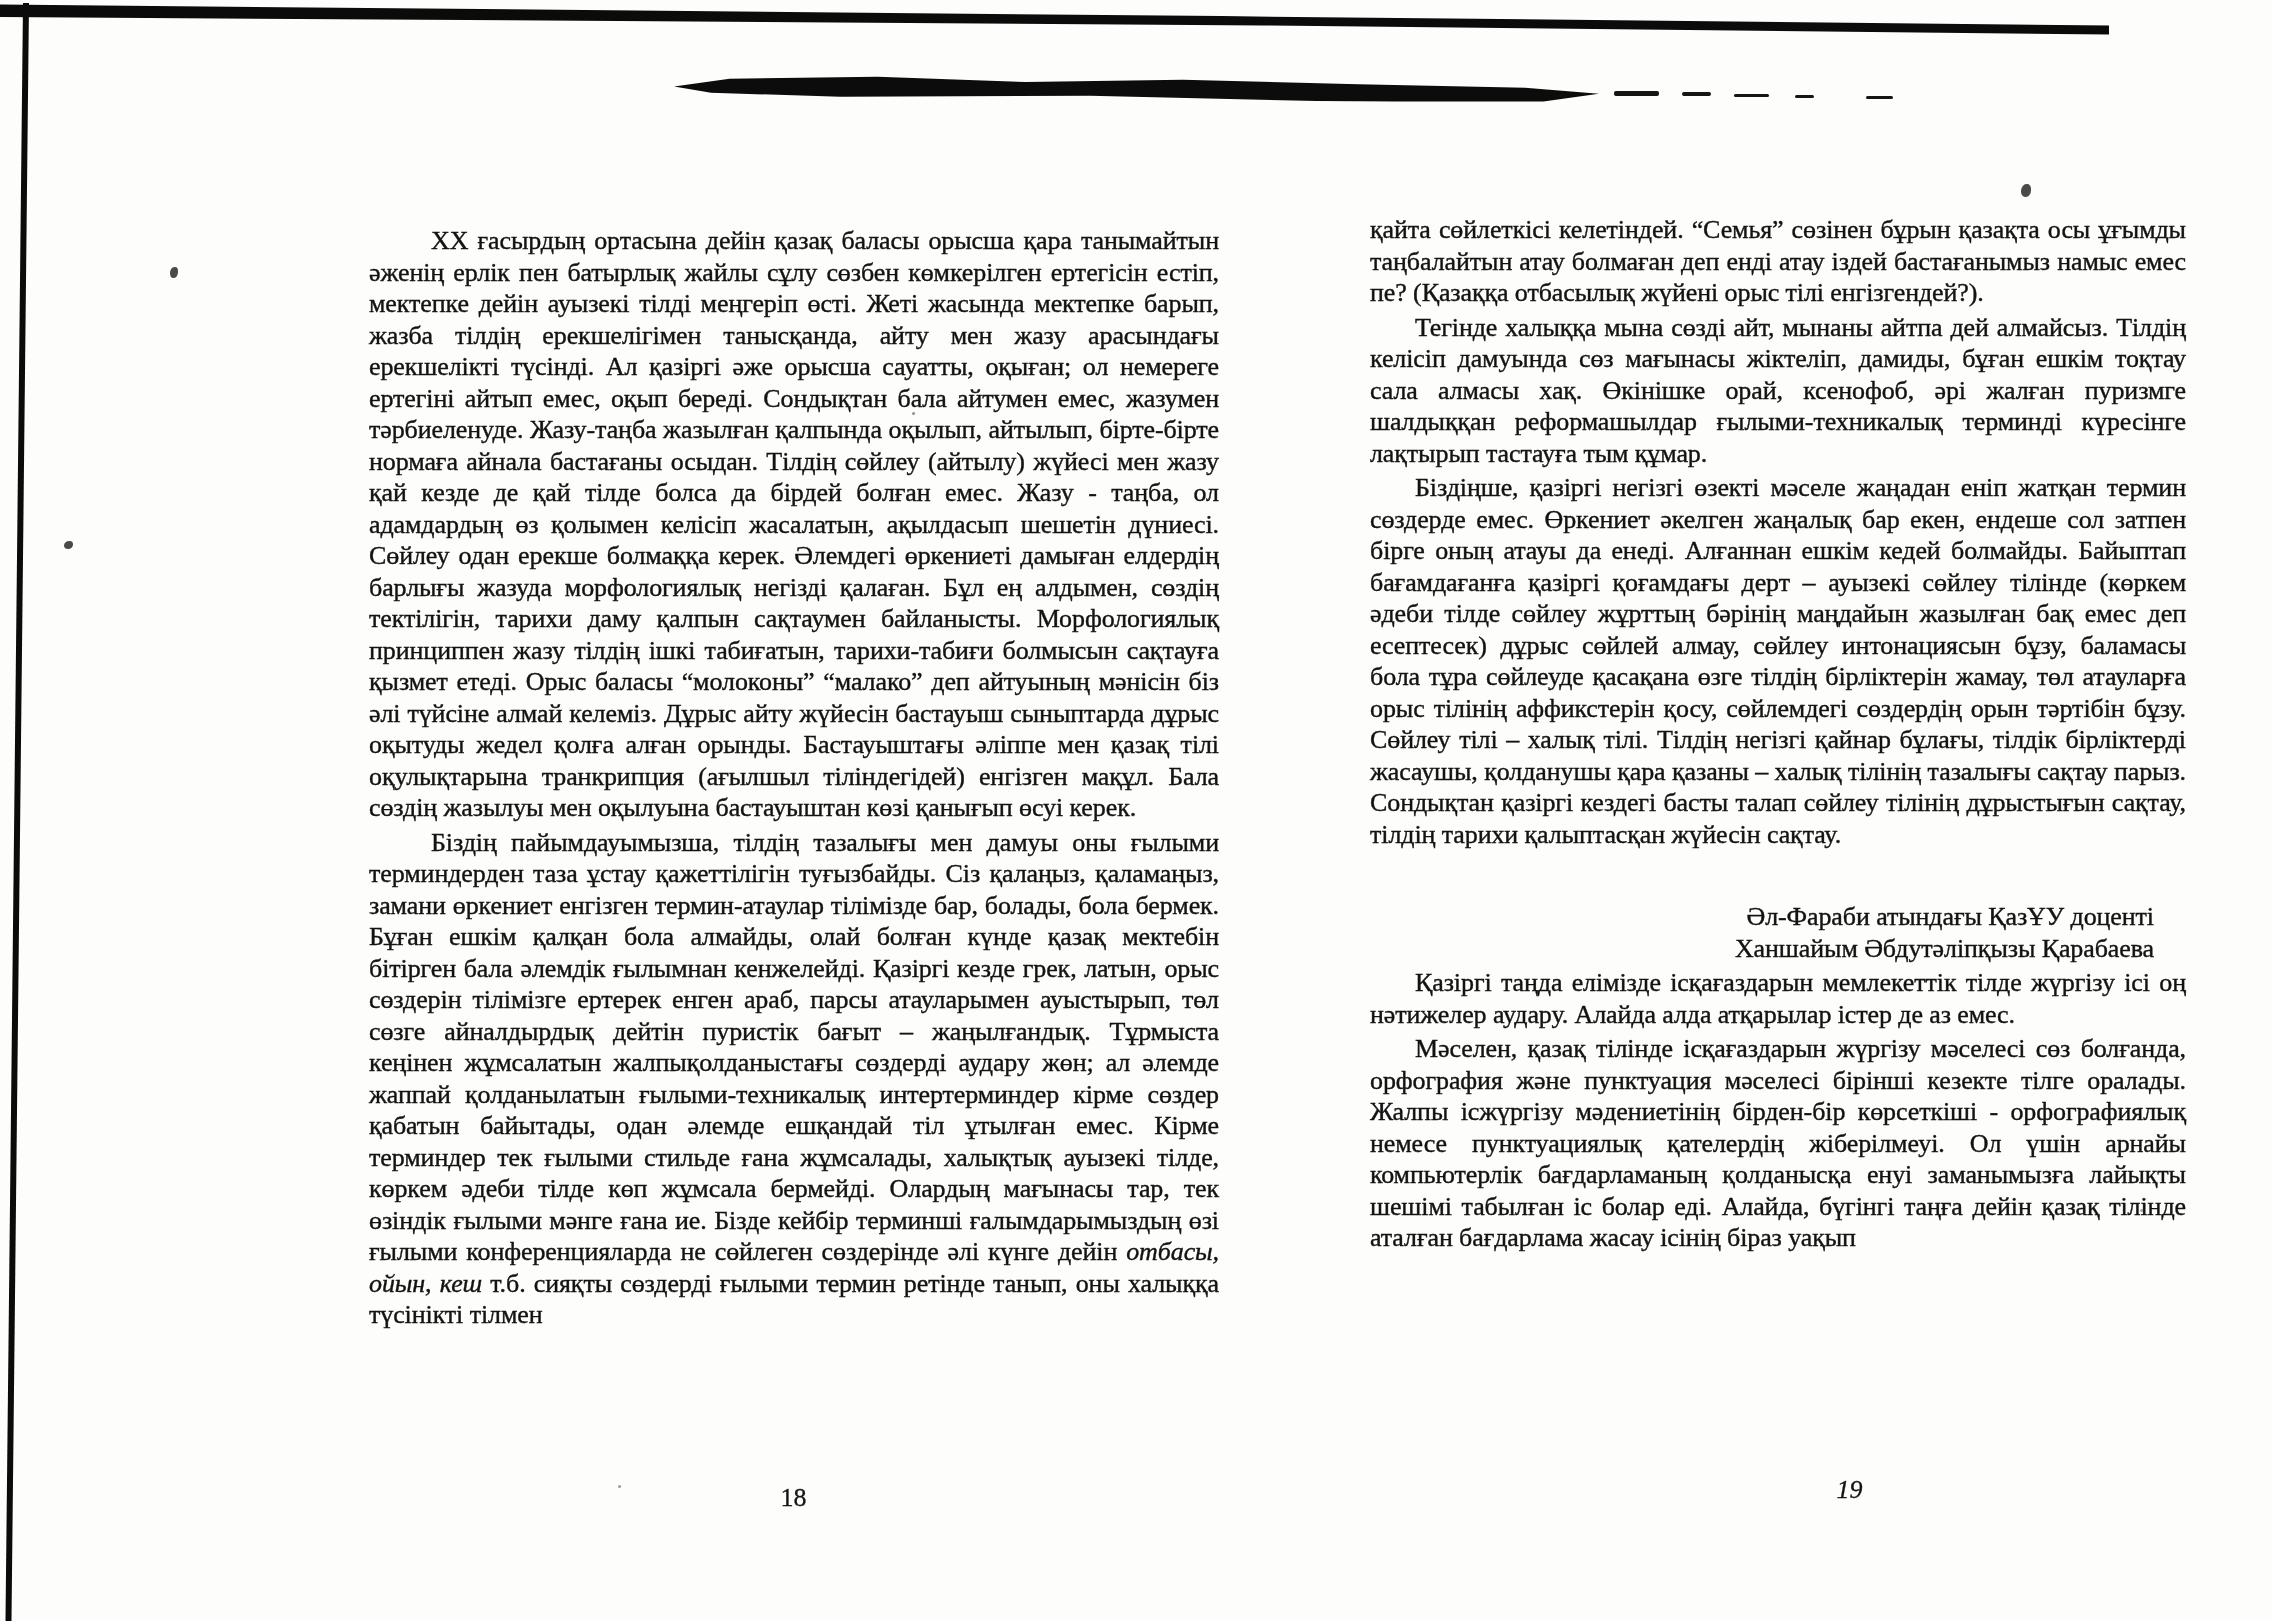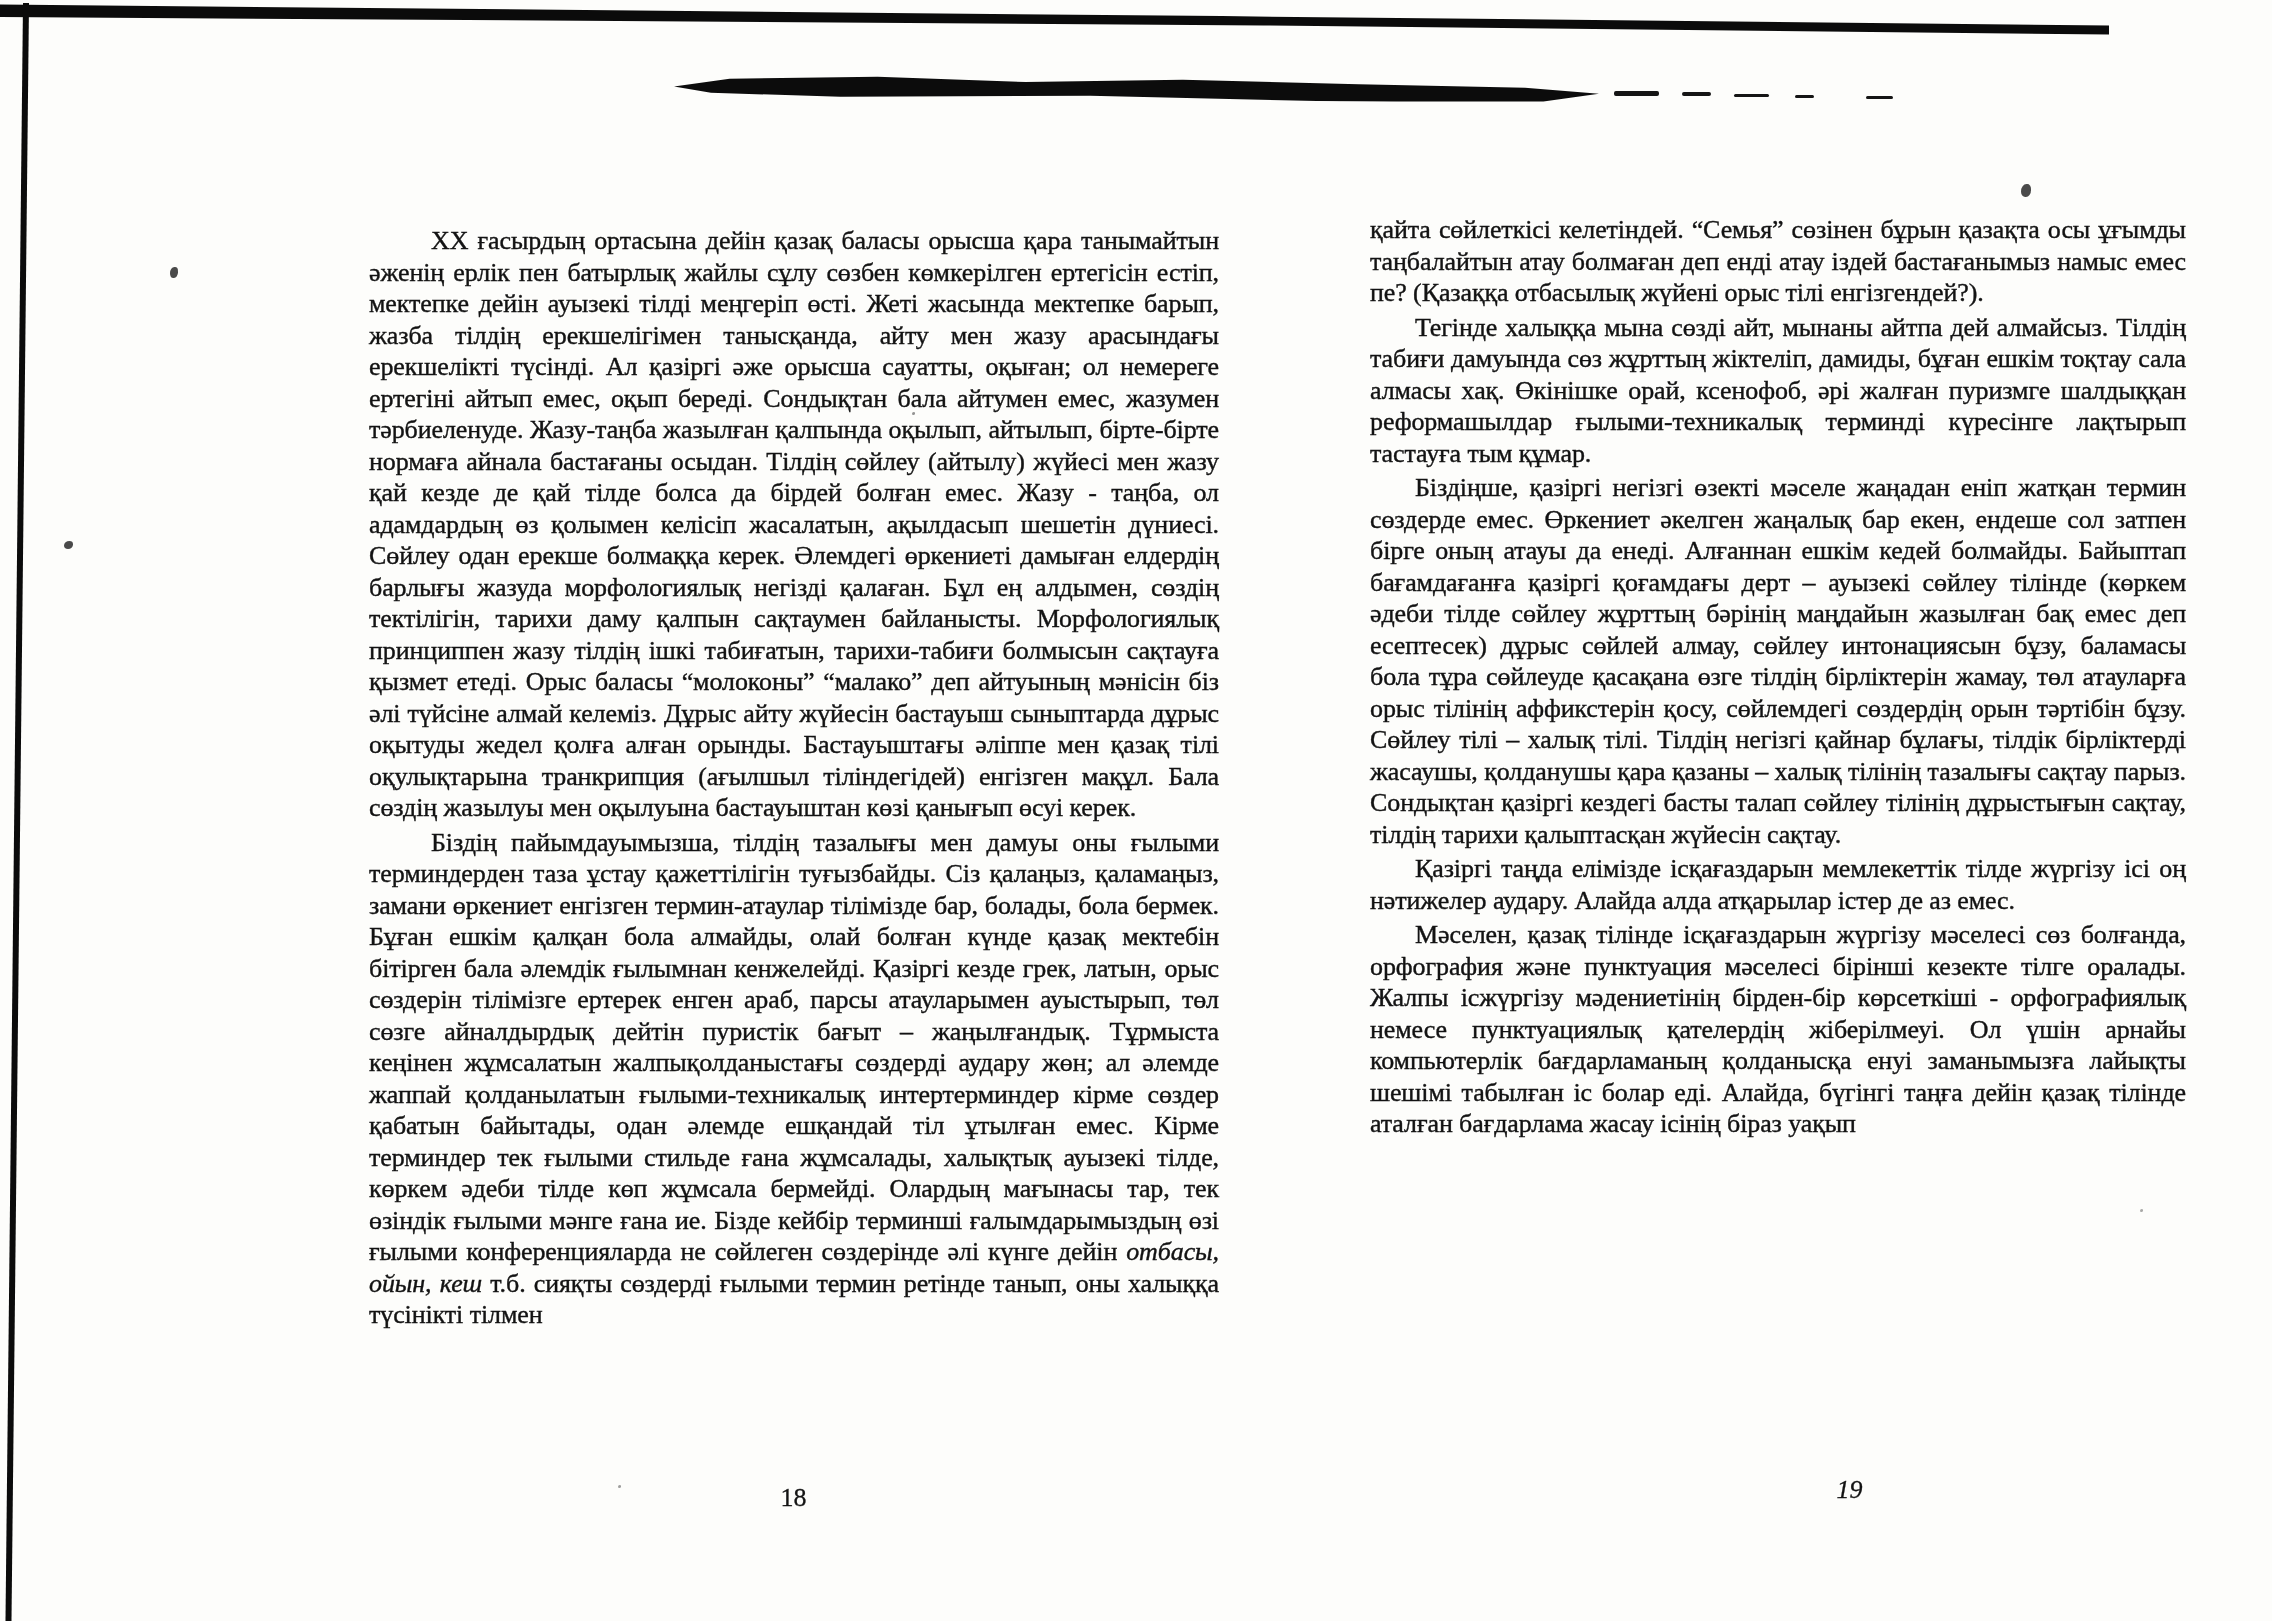--- a/index.html
+++ b/index.html
@@ -77,21 +77,25 @@
   <div class="speck" style="left:2140px;top:1209px;width:3.2px;height:3.2px;opacity:.4;"></div>
 
   <div class="col col-left">
     <p class="indent-lg">XX ғасырдың ортасына дейін қазақ баласы орысша қара танымайтын әженің ерлік пен батырлық жайлы сұлу сөзбен көмкерілген ертегісін естіп, мектепке дейін ауызекі тілді меңгеріп өсті. Жеті жасында мектепке барып, жазба тілдің ерекшелігімен танысқанда, айту мен жазу арасындағы ерекшелікті түсінді. Ал қазіргі әже орысша сауатты, оқыған; ол немереге ертегіні айтып емес, оқып береді. Сондықтан бала айтумен емес, жазумен тәрбиеленуде. Жазу-таңба жазылған қалпында оқылып, айтылып, бірте-бірте нормаға айнала бастағаны осыдан. Тілдің сөйлеу (айтылу) жүйесі мен жазу қай кезде де қай тілде болса да бірдей болған емес. Жазу - таңба, ол адамдардың өз қолымен келісіп жасалатын, ақылдасып шешетін дүниесі. Сөйлеу одан ерекше болмаққа керек. Әлемдегі өркениеті дамыған елдердің барлығы жазуда морфологиялық негізді қалаған. Бұл ең алдымен, сөздің тектілігін, тарихи даму қалпын сақтаумен байланысты. Морфологиялық принциппен жазу тілдің ішкі табиғатын, тарихи-табиғи болмысын сақтауға қызмет етеді. Орыс баласы “молоконы” “малако” деп айтуының мәнісін біз әлі түйсіне алмай келеміз. Дұрыс айту жүйесін бастауыш сыныптарда дұрыс оқытуды жедел қолға алған орынды. Бастауыштағы әліппе мен қазақ тілі оқулықтарына транкрипция (ағылшыл тіліндегідей) енгізген мақұл. Бала сөздің жазылуы мен оқылуына бастауыштан көзі қанығып өсуі керек.</p>
     <p class="indent-lg"><span>Біздің пайымдауымызша, тілдің тазалығы мен дамуы оны ғылыми терминдерден таза ұстау қажеттілігін туғызбайды. Сіз қалаңыз, қаламаңыз, замани өркениет енгізген термин-атаулар тілімізде бар, болады, бола бермек. Бұған ешкім қалқан бола алмайды, олай болған күнде қазақ мектебін бітірген бала әлемдік ғылымнан кенжелейді. Қазіргі кезде грек, латын, орыс сөздерін тілімізге ертерек енген араб, парсы атауларымен ауыстырып, төл сөзге айналдырдық дейтін пуристік бағыт – жаңылғандық. Тұрмыста кеңінен жұмсалатын жалпықолданыстағы сөздерді аудару жөн; ал әлемде жаппай қолданылатын ғылыми-техникалық интертерминдер кірме сөздер қабатын байытады, одан әлемде ешқандай тіл ұтылған емес. Кірме терминдер тек ғылыми стильде ғана жұмсалады, халықтық ауызекі тілде, көркем әдеби тілде көп жұмсала бермейді. Олардың мағынасы тар, тек өзіндік ғылыми мәнге ғана ие. Бізде кейбір терминші ғалымдарымыздың өзі ғылыми конференцияларда не сөйлеген сөздерінде әлі күнге дейін </span><i>отбасы, ойын, кеш</i><span> т.б. сияқты сөздерді ғылыми термин ретінде танып, оны халыққа түсінікті тілмен</span></p>
   </div>
   <div class="page-num page-num-left">18</div>
 
   <div class="col col-right">
     <p>қайта сөйлеткісі келетіндей. “Семья” сөзінен бұрын қазақта осы ұғымды таңбалайтын атау болмаған деп енді атау іздей бастағанымыз намыс емес пе? (Қазаққа отбасылық жүйені орыс тілі енгізгендей?).</p>
-    <p class="indent-sm">Тегінде халыққа мына сөзді айт, мынаны айтпа дей алмайсыз. Тілдің табиғи дамуында сөз жұрттың жіктеліп, дамиды, бұған ешкім тоқтау сала алмасы хақ. Өкінішке орай, ксенофоб, әрі жалған пуризмге шалдыққан реформашылдар ғылыми-техникалық терминді күресінге лақтырып тастауға тым құмар.</p>
+    <p class="indent-sm">Тегінде халыққа мына сөзді айт, мынаны айтпа дей алмайсыз. Тілдің келісіп дамуында сөз мағынасы жіктеліп, дамиды, бұған ешкім тоқтау сала алмасы хақ. Өкінішке орай, ксенофоб, әрі жалған пуризмге шалдыққан реформашылдар ғылыми-техникалық терминді күресінге лақтырып тастауға тым құмар.</p>
     <p class="indent-sm">Біздіңше, қазіргі негізгі өзекті мәселе жаңадан еніп жатқан термин сөздерде емес. Өркениет әкелген жаңалық бар екен, ендеше сол затпен бірге оның атауы да енеді. Алғаннан ешкім кедей болмайды. Байыптап бағамдағанға қазіргі қоғамдағы дерт – ауызекі сөйлеу тілінде (көркем әдеби тілде сөйлеу жұрттың бәрінің маңдайын жазылған бақ емес деп есептесек) дұрыс сөйлей алмау, сөйлеу интонациясын бұзу, баламасы бола тұра сөйлеуде қасақана өзге тілдің бірліктерін жамау, төл атауларға орыс тілінің аффикстерін қосу, сөйлемдегі сөздердің орын тәртібін бұзу. Сөйлеу тілі – халық тілі. Тілдің негізгі қайнар бұлағы, тілдік бірліктерді жасаушы, қолданушы қара қазаны – халық тілінің тазалығы сақтау парыз. Сондықтан қазіргі кездегі басты талап сөйлеу тілінің дұрыстығын сақтау, тілдің тарихи қалыптасқан жүйесін сақтау.</p>
+    <div class="signature">
+      <div>Әл-Фараби атындағы ҚазҰУ доценті</div>
+      <div>Ханшайым Әбдутәліпқызы Қарабаева</div>
+    </div>
     <p class="indent-sm after-title">Қазіргі таңда елімізде ісқағаздарын мемлекеттік тілде жүргізу ісі оң нәтижелер аудару. Алайда алда атқарылар істер де аз емес.</p>
     <p class="indent-sm">Мәселен, қазақ тілінде ісқағаздарын жүргізу мәселесі сөз болғанда, орфография және пунктуация мәселесі бірінші кезекте тілге оралады. Жалпы ісжүргізу мәдениетінің бірден-бір көрсеткіші - орфографиялық немесе пунктуациялық қателердің жіберілмеуі. Ол үшін арнайы компьютерлік бағдарламаның қолданысқа енуі заманымызға лайықты шешімі табылған іс болар еді. Алайда, бүгінгі таңға дейін қазақ тілінде аталған бағдарлама жасау ісінің біраз уақып</p>
   </div>
   <div class="page-num page-num-right">19</div>
 
 </div>
 
 
 </body></html>

